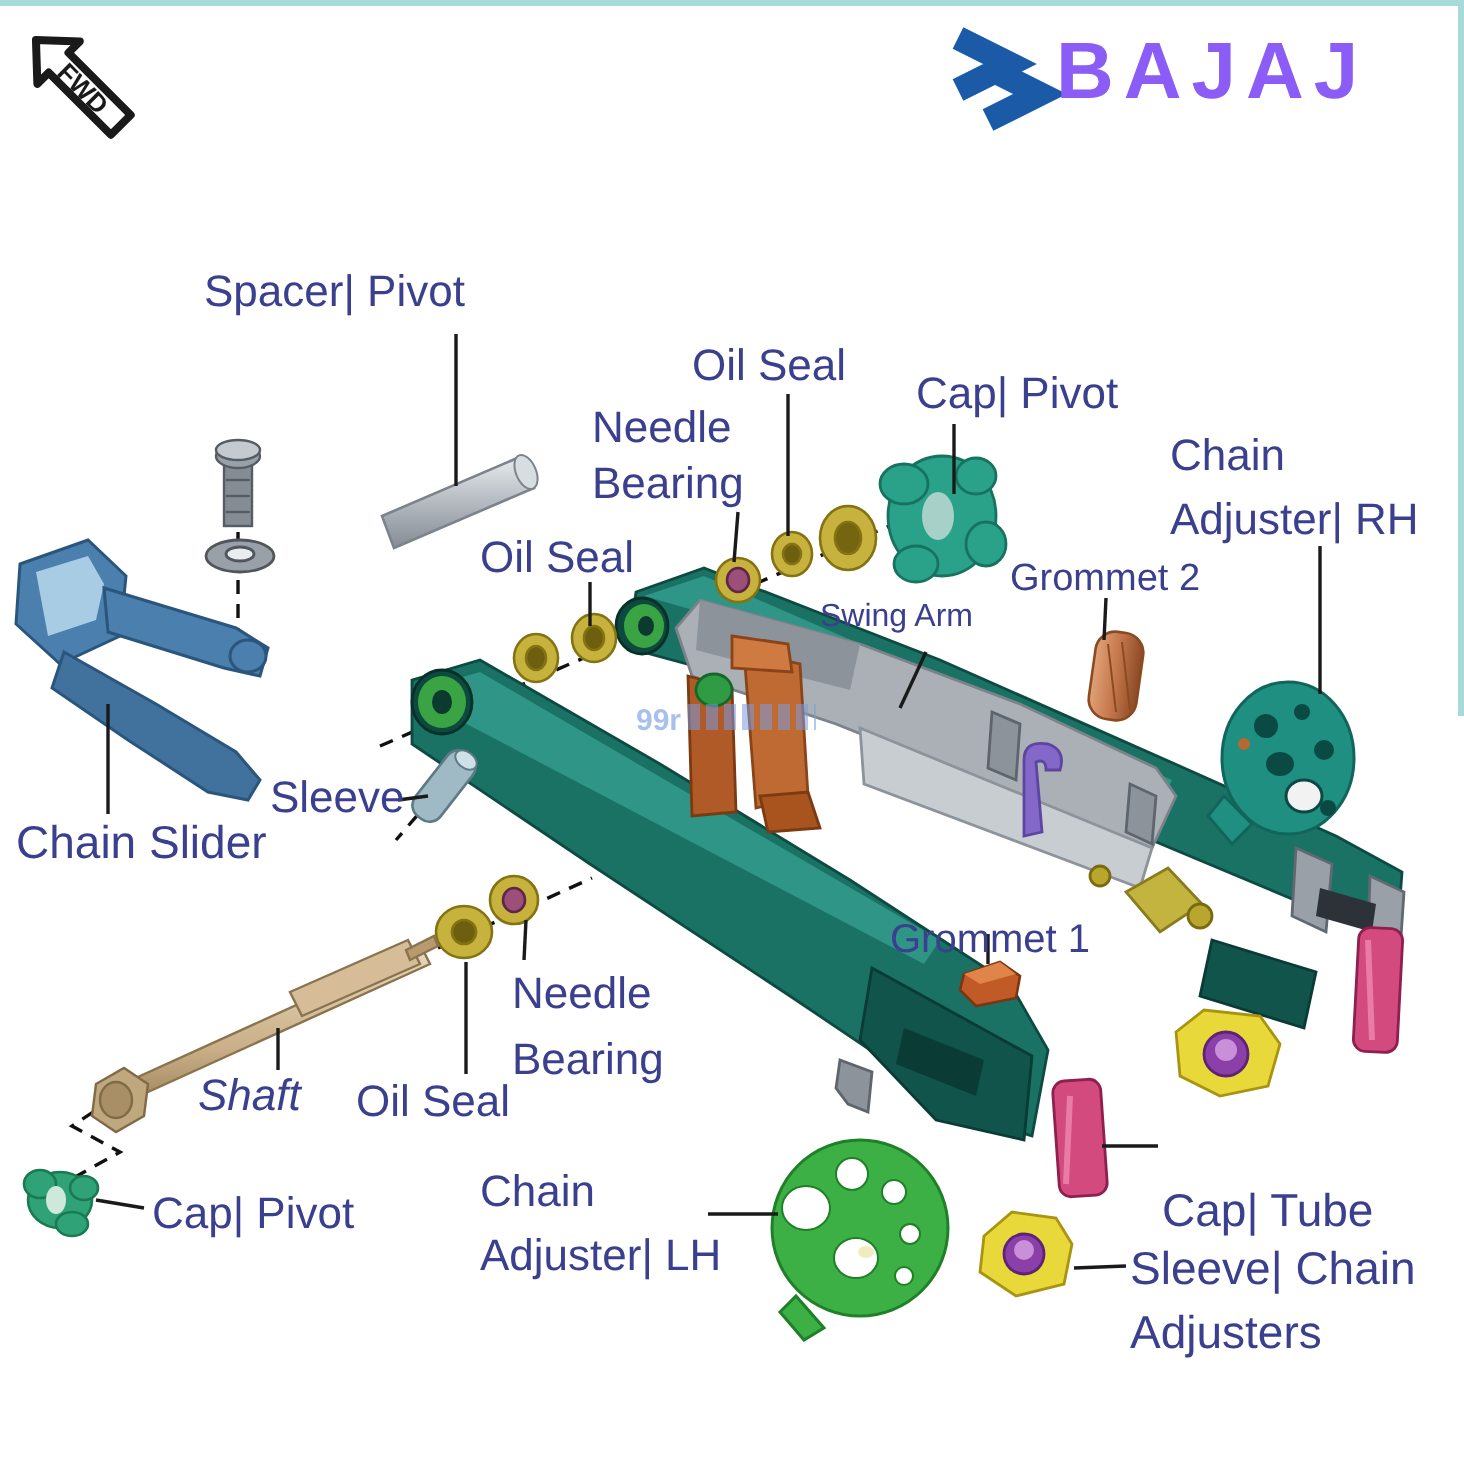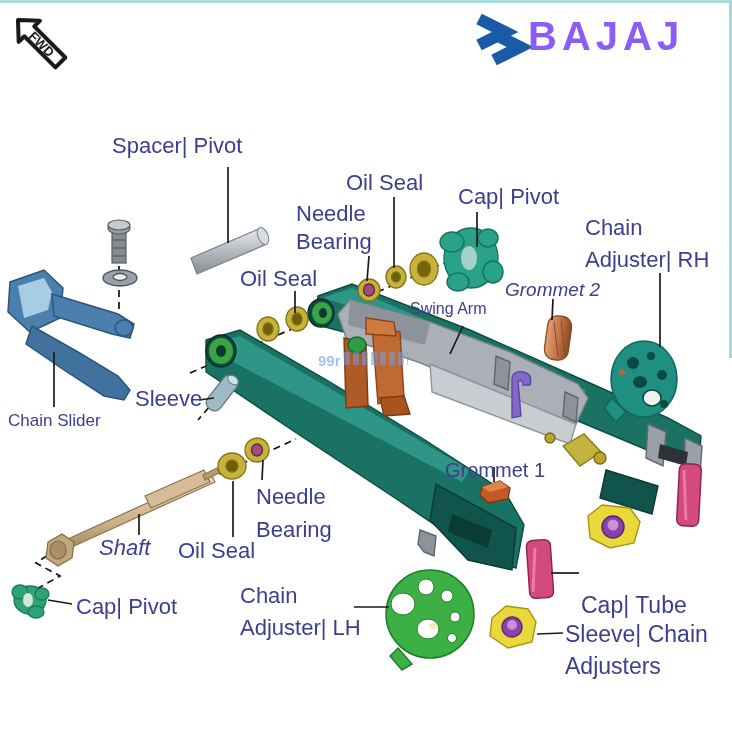--- a/index.html
+++ b/index.html
@@ -1,21 +1,21 @@
 <!DOCTYPE html>
 <html><head>
 <meta charset="utf-8">
 <style>
   html,body{margin:0;padding:0;background:#fff;}
   .stage{position:relative;width:732px;height:732px;background:#ffffff;overflow:hidden;
          font-family:"Liberation Sans",sans-serif;}
   .border-top{position:absolute;left:0;top:0;width:732px;height:3px;background:#a6dbd9;}
   .border-right{position:absolute;right:0;top:0;width:3px;height:358px;background:#a6dbd9;}
   .lbl{position:absolute;color:#3a3f8e;font-size:22px;line-height:26px;white-space:nowrap;}
-  .lbl.small{font-size:19px;font-style:italic;}
+  .lbl.small{font-size:19px;}
   .lbl .l2{display:block;}
   .brand-text{position:absolute;left:528px;top:14px;color:#8b5cf6;font-size:40px;
               font-weight:800;letter-spacing:5px;}
   .watermark{position:absolute;left:318px;top:352px;font-size:15px;font-weight:700;
              color:rgba(110,150,225,.6);display:flex;align-items:flex-start;gap:3px;}
   .watermark .blocks{display:inline-block;width:64px;height:13px;opacity:.55;
     background:repeating-linear-gradient(90deg,#7b9ade 0 6px,rgba(255,255,255,0) 6px 9px);}
   svg{position:absolute;left:0;top:0;}
   .leader{stroke:#1a1a1a;stroke-width:1.7;}
   .dash{stroke:#111;stroke-width:1.7;stroke-dasharray:7 5;fill:none;}
@@ -261,35 +261,35 @@
     </g>
   </svg>
 
   <div class="brand-text">BAJAJ</div>
 
   <div class="watermark">
     <span>99r</span>
       <span class="blocks"></span>
   </div>
 
-  <div class="lbl" style="left:112px;top:133px;">Spacer| Pivot</div>
+  <div class="lbl" style="left:102px;top:133px;">Spacer| Pivot</div>
   <div class="lbl" style="left:346px;top:170px;">Oil Seal</div>
   <div class="lbl" style="left:296px;top:200px;line-height:28px;">
     <span>Needle</span>
     <span class="l2">Bearing</span>
   </div>
   <div class="lbl" style="left:240px;top:266px;">Oil Seal</div>
   <div class="lbl" style="left:458px;top:184px;">Cap| Pivot</div>
   <div class="lbl" style="left:585px;top:212px;line-height:32px;">
     <span>Chain</span>
     <span class="l2">Adjuster| RH</span>
   </div>
   <div class="lbl small" style="left:505px;top:277px;">Grommet 2</div>
   <div class="lbl" style="left:410px;top:296px;font-size:16px;">Swing Arm</div>
-  <div class="lbl" style="left:8px;top:408px;font-size:17px;">Chain Slider</div>
+  <div class="lbl" style="left:8px;top:408px;font-size:23px;">Chain Slider</div>
   <div class="lbl" style="left:135px;top:386px;">Sleeve</div>
   <div class="lbl" style="left:256px;top:480px;line-height:33px;">
     <span>Needle</span>
     <span class="l2">Bearing</span>
   </div>
   <div class="lbl" style="left:99px;top:535px;font-style:italic;">Shaft</div>
   <div class="lbl" style="left:178px;top:538px;">Oil Seal</div>
   <div class="lbl" style="left:76px;top:594px;">Cap| Pivot</div>
   <div class="lbl" style="left:240px;top:580px;line-height:32px;">
     <span>Chain</span>

